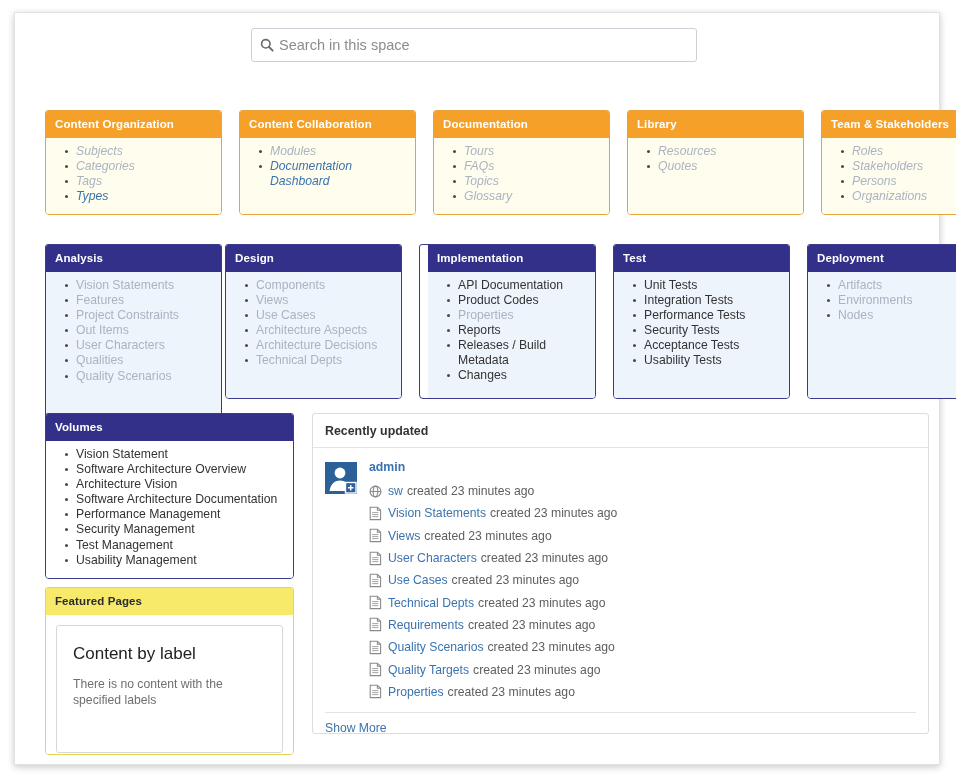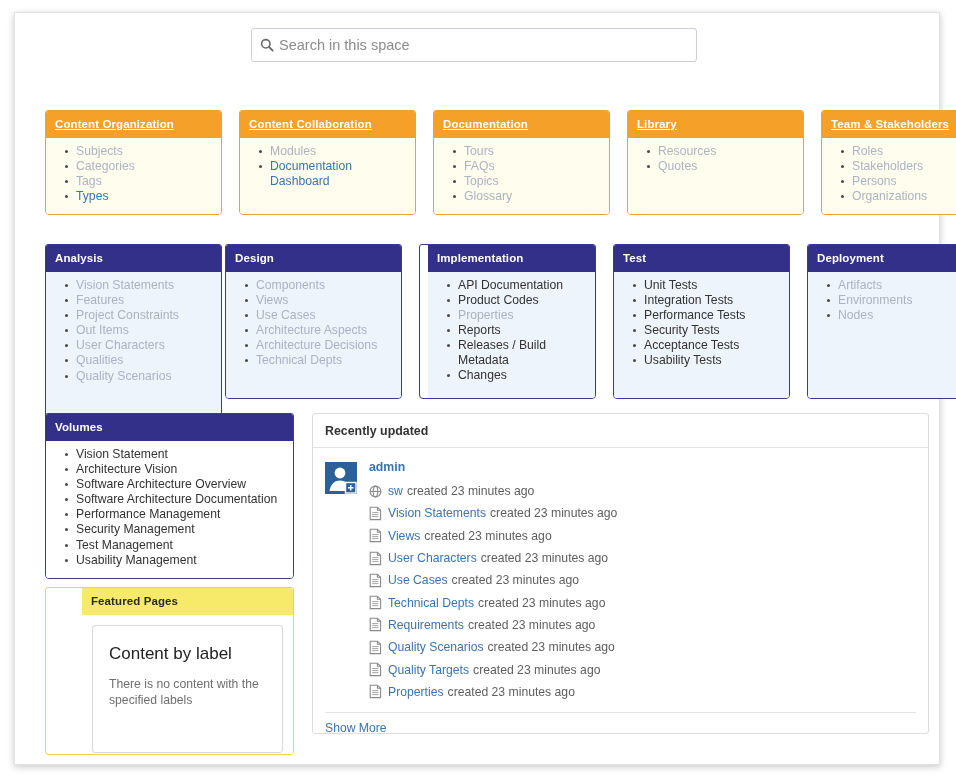--- a/index.html
+++ b/index.html
@@ -93,22 +93,22 @@
     height: 3px;
     background: #4a4a4a;
     border-radius: 50%;
   }
   .lk-blue { color: #3b73af; }
   .lk-gray { color: #aab3c2; }
   .lk-dark { color: #333333; }
 
   
   .theme-orange { border: 1px solid #e8a33d; }
-  .theme-orange .card-head { background: #f5a028; color: #ffffff; text-decoration: underline; }
-  .theme-orange .card-body { background: #fffded; }
+  .theme-orange .card-head { background: #f5a028; color: #ffffff; }
+  .theme-orange .card-body { background: #fffded; font-style: italic; }
 
   .theme-navy { border: 1px solid #3a3a8f; }
   .theme-navy .card-head { background: #333089; color: #ffffff; }
   .theme-navy .card-body { background: #eef4fb; }
 
   .theme-navy-white { border: 1px solid #3a3a8f; }
   .theme-navy-white .card-head { background: #333089; color: #ffffff; }
   .theme-navy-white .card-body { background: #ffffff; }
 
   .theme-yellow { border: 1px solid #e8d44d; }
@@ -326,32 +326,32 @@
             </div>
           </div>
         </div>
       </div>
 
     <div class="card theme-navy-white" style="position:absolute; left:30px; top:400px; width:249px; height:166px;">
       <div class="card-head">Volumes</div>
       <div class="card-body">
         <ul id="volumes-list">
             <li class="lk-dark">Vision Statement</li>
+            <li class="lk-dark">Software Architecture Overview</li>
             <li class="lk-dark">Architecture Vision</li>
-            <li class="lk-dark">Software Architecture Overview</li>
             <li class="lk-dark">Software Architecture Documentation</li>
             <li class="lk-dark">Performance Management</li>
             <li class="lk-dark">Security Management</li>
             <li class="lk-dark">Test Management</li>
             <li class="lk-dark">Usability Management</li>
           </ul>
       </div>
     </div>
 
-    <div class="card theme-yellow" style="position:absolute; left:30px; top:574px; width:249px; height:168px;padding-left:36px;">
+    <div class="card theme-yellow" style="position:absolute; left:30px; top:574px; width:249px; height:168px;">
       <div class="card-head">Featured Pages</div>
       <div class="card-body">
         <div class="inner-panel">
           <div class="inner-title">Content by label</div>
           <div class="inner-msg">There is no content with the specified labels</div>
         </div>
       </div>
     </div>
 
     <div class="feed">

